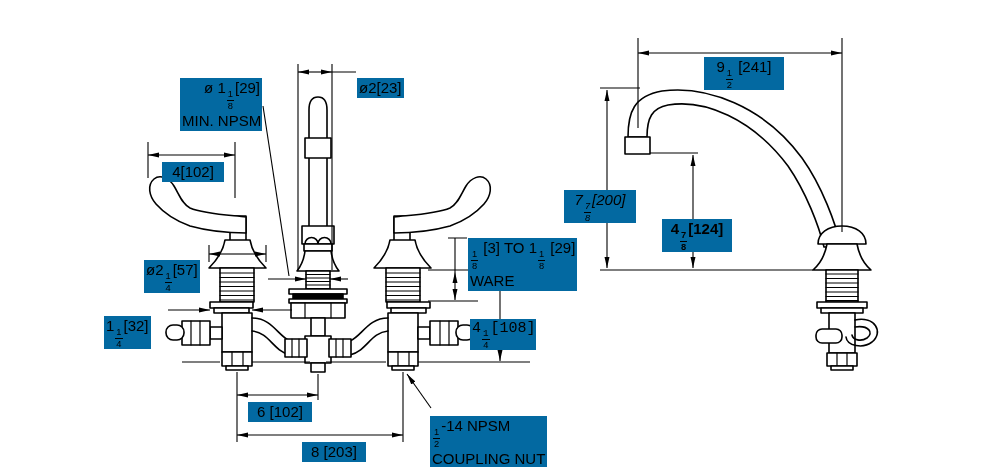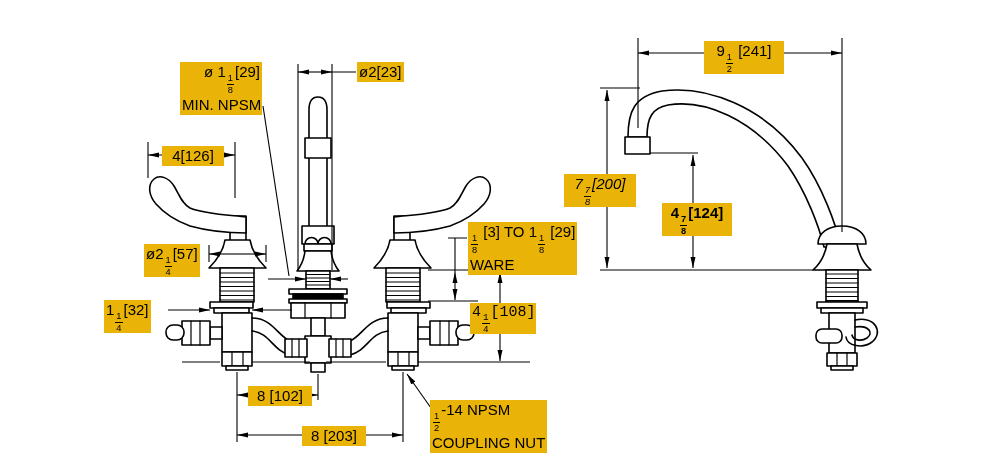--- a/index.html
+++ b/index.html
@@ -1,20 +1,20 @@
 <!DOCTYPE html>
 <html><head>
 <meta charset="utf-8">
 <style>
   html,body{margin:0;padding:0;background:#fff;}
   .canvas{position:relative;width:1000px;height:467px;background:#ffffff;
           font-family:"Liberation Sans",sans-serif;color:#000;overflow:hidden;}
   .canvas svg{position:absolute;left:0;top:0;width:1000px;height:467px;}
-  .dim{position:absolute;font-size:15px;line-height:1.3;background:#eab308;
-       padding:0 2px;white-space:nowrap;z-index:2;}
+  .dim{position:absolute;font-size:15px;line-height:1.3;background:#0369a1;
+       padding:0 2px;white-space:nowrap;z-index:2;margin-top:16px;}
   .dim .ln{display:block;}
   .center{text-align:center;}
   .right{text-align:right;}
   .frac{display:inline-flex;flex-direction:column;align-items:center;
         vertical-align:-0.42em;line-height:1.05;font-size:0.62em;margin:0 1px;}
   .frac .num{border-bottom:1.3px solid #000;padding:0 1px 0.5px;}
   .frac .den{padding-top:0.5px;}
 </style>
 </head>
 <body>
@@ -156,21 +156,21 @@
           <span class="den">8</span>
         </span>[29]</span>
   <span class="ln">MIN. NPSM</span>
 </div>
 
 <div class="dim" style="left:357px;top:62px;">
   <span class="ln">ø2[23]</span>
 </div>
 
 <div class="dim center" style="left:162px;top:146px;width:58px;">
-  <span class="ln">4[126]</span>
+  <span class="ln">4[102]</span>
 </div>
 
 <div class="dim" style="left:144px;top:244px;">
   <span class="ln">ø2<span class="frac">
           <span class="num">1</span>
           <span class="den">4</span>
         </span>[57]</span>
 </div>
 
 <div class="dim" style="left:104px;top:300px;">
@@ -192,21 +192,21 @@
 </div>
 
 <div class="dim center" style="left:470px;top:303px;width:62px;font-family:Liberation Mono, monospace;">
   <span class="ln">4<span class="frac">
           <span class="num">1</span>
           <span class="den">4</span>
         </span>[108]</span>
 </div>
 
 <div class="dim center" style="left:248px;top:386px;width:60px;">
-  <span class="ln">8 [102]</span>
+  <span class="ln">6 [102]</span>
 </div>
 
 <div class="dim center" style="left:302px;top:426px;width:60px;">
   <span class="ln">8 [203]</span>
 </div>
 
 <div class="dim" style="left:430px;top:400px;">
   <span class="ln"><span class="frac">
           <span class="num">1</span>
           <span class="den">2</span>

